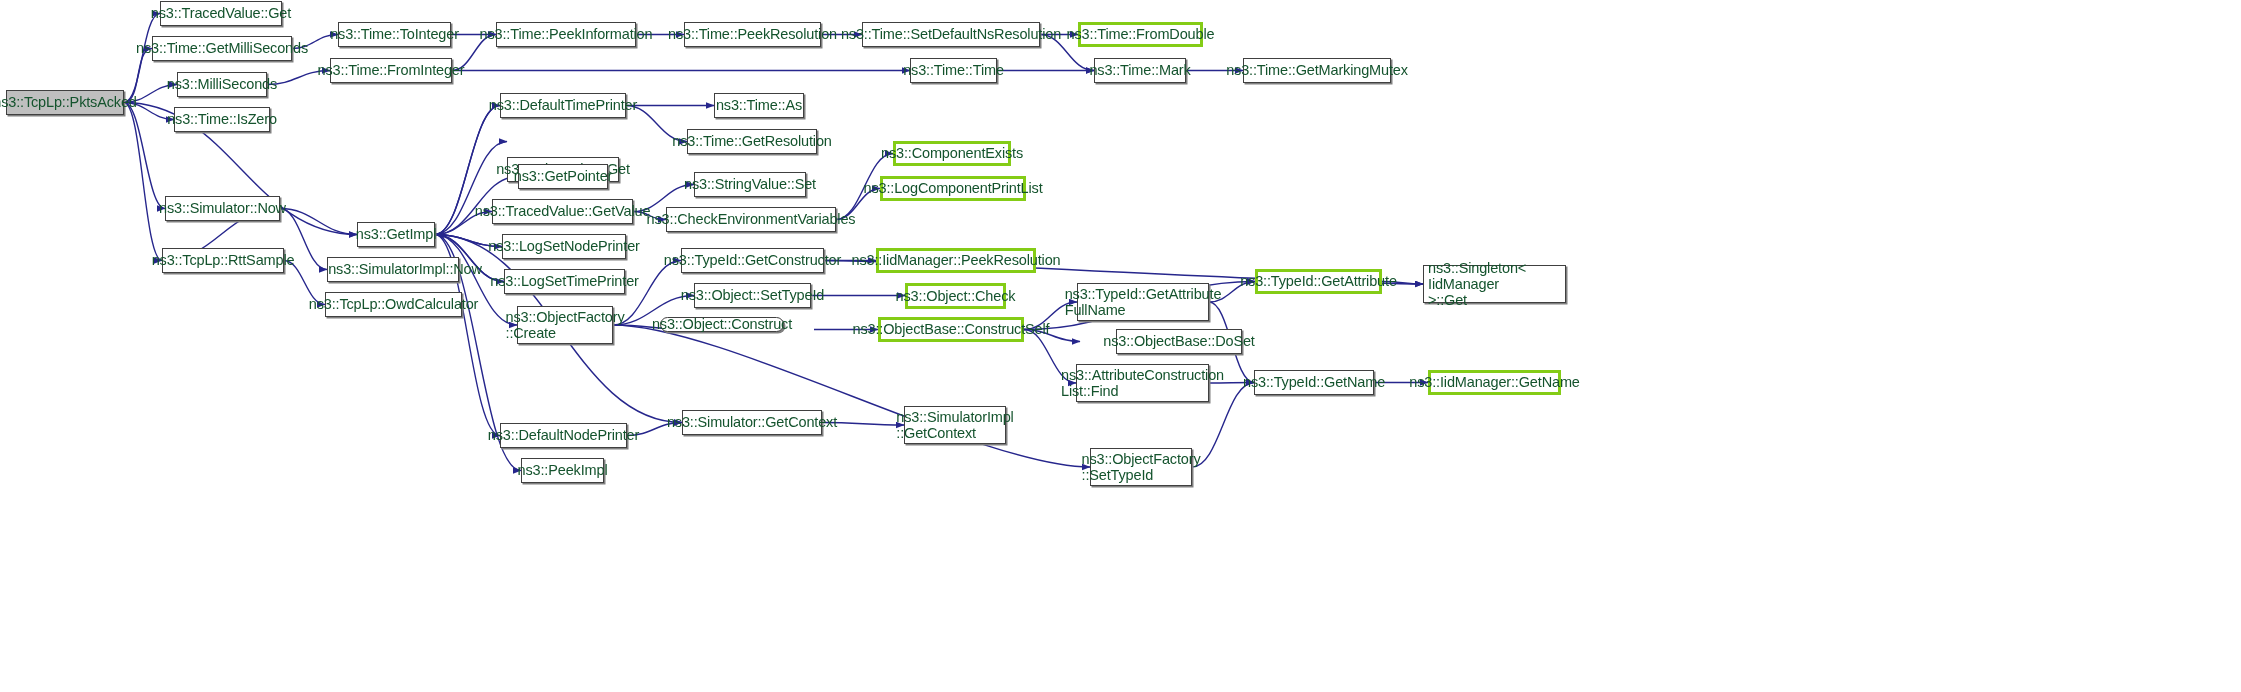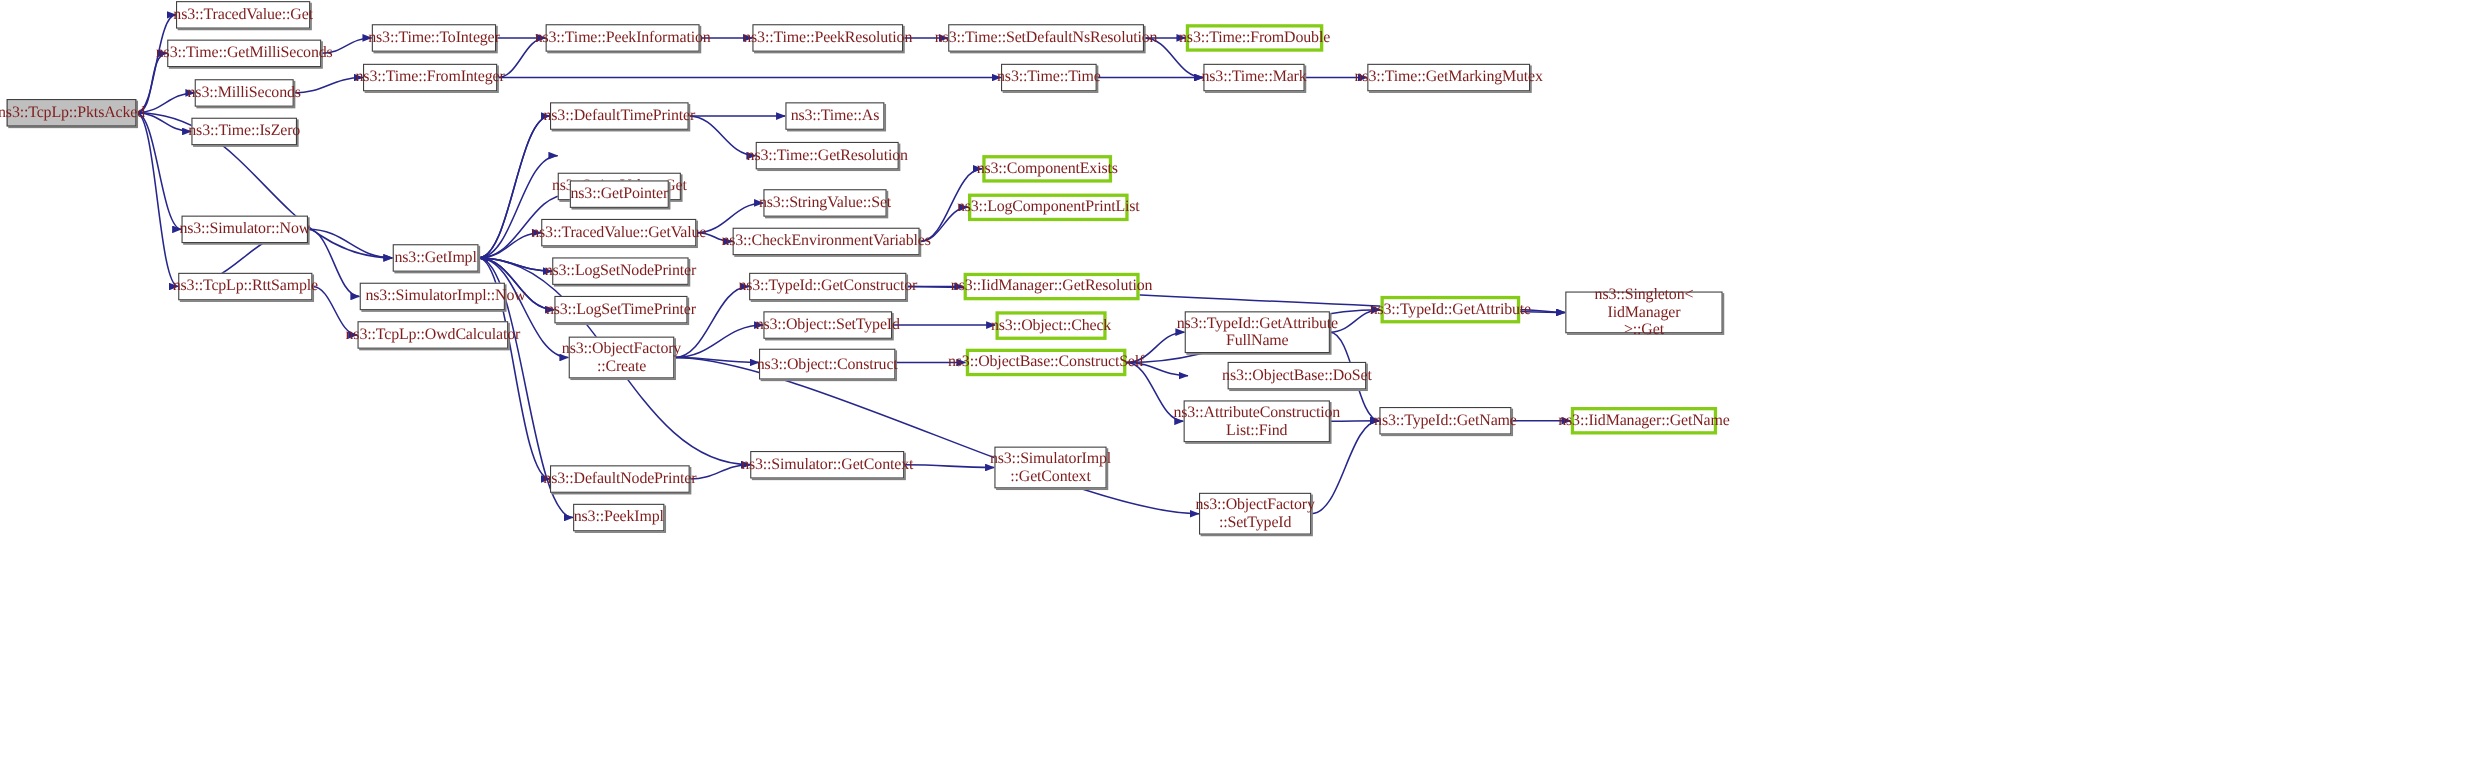--- a/index.html
+++ b/index.html
@@ -24,32 +24,31 @@
     width: 2241px;
     height: 692px;
     pointer-events: none;
   }
   .node {
     position: absolute;
     box-sizing: border-box;
     display: flex;
     align-items: center;
     justify-content: center;
-    text-align: center;
+    text-align: left;
     background: #ffffff;
     border: 1px solid #404040;
-    color: #7f1d1d;
+    color: #14532d;
     font-size: 14.5px;
     line-height: 1.12;
     letter-spacing: -0.15px;
     white-space: pre-line;
     box-shadow: 1.5px 1.5px 0 0 #808080;
     padding: 0 4px;
     cursor: pointer;
-    font-family: Liberation Serif, serif;
   }
   .node.red {
     border: 3px solid #84cc16;
     box-shadow: none;
   }
   .node.current {
     background: #bfbfbf;
     border: 1px solid #404040;
   }
 </style>
@@ -148,26 +147,26 @@
 ::Create</div>
       <div class="node" style="left: 500px; top: 423px; width: 127px; height: 25px;">ns3::DefaultNodePrinter</div>
       <div class="node" style="left: 521px; top: 458px; width: 83px; height: 25px;">ns3::PeekImpl</div>
       <div class="node" style="left: 496px; top: 22px; width: 140px; height: 25px;">ns3::Time::PeekInformation</div>
       <div class="node" style="left: 714px; top: 93px; width: 90px; height: 25px;">ns3::Time::As</div>
       <div class="node" style="left: 687px; top: 129px; width: 130px; height: 25px;">ns3::Time::GetResolution</div>
       <div class="node" style="left: 694px; top: 172px; width: 112px; height: 25px;">ns3::StringValue::Set</div>
       <div class="node" style="left: 666px; top: 207px; width: 170px; height: 25px;">ns3::CheckEnvironmentVariables</div>
       <div class="node" style="left: 681px; top: 248px; width: 143px; height: 25px;">ns3::TypeId::GetConstructor</div>
       <div class="node" style="left: 694px; top: 283px; width: 117px; height: 25px;">ns3::Object::SetTypeId</div>
-      <div class="node" style="left: 690px; top: 317px; width: 124px; height: 28px;">ns3::Object::Construct</div>
+      <div class="node" style="left: 660px; top: 317px; width: 124px; height: 15px; border-radius: 10px;">ns3::Object::Construct</div>
       <div class="node" style="left: 682px; top: 410px; width: 140px; height: 25px;">ns3::Simulator::GetContext</div>
       <div class="node" style="left: 684px; top: 22px; width: 137px; height: 25px;">ns3::Time::PeekResolution</div>
       <div class="node red" style="left: 893px; top: 141px; width: 118px; height: 25px;">ns3::ComponentExists</div>
       <div class="node red" style="left: 880px; top: 176px; width: 146px; height: 25px;">ns3::LogComponentPrintList</div>
-      <div class="node red" style="left: 876px; top: 248px; width: 160px; height: 25px;">ns3::IidManager::GetResolution</div>
+      <div class="node red" style="left: 876px; top: 248px; width: 160px; height: 25px;">ns3::IidManager::PeekResolution</div>
       <div class="node red" style="left: 905px; top: 283px; width: 101px; height: 26px;">ns3::Object::Check</div>
       <div class="node red" style="left: 878px; top: 317px; width: 146px; height: 25px;">ns3::ObjectBase::ConstructSelf</div>
       <div class="node" style="left: 904px; top: 406px; width: 102px; height: 38px;">ns3::SimulatorImpl
 ::GetContext</div>
       <div class="node" style="left: 862px; top: 22px; width: 178px; height: 25px;">ns3::Time::SetDefaultNsResolution</div>
       <div class="node" style="left: 910px; top: 58px; width: 87px; height: 25px;">ns3::Time::Time</div>
       <div class="node red" style="left: 1078px; top: 22px; width: 125px; height: 25px;">ns3::Time::FromDouble</div>
       <div class="node" style="left: 1094px; top: 58px; width: 92px; height: 25px;">ns3::Time::Mark</div>
       <div class="node" style="left: 1243px; top: 58px; width: 148px; height: 25px;">ns3::Time::GetMarkingMutex</div>
       <div class="node" style="left: 1077px; top: 283px; width: 132px; height: 38px;">ns3::TypeId::GetAttribute

